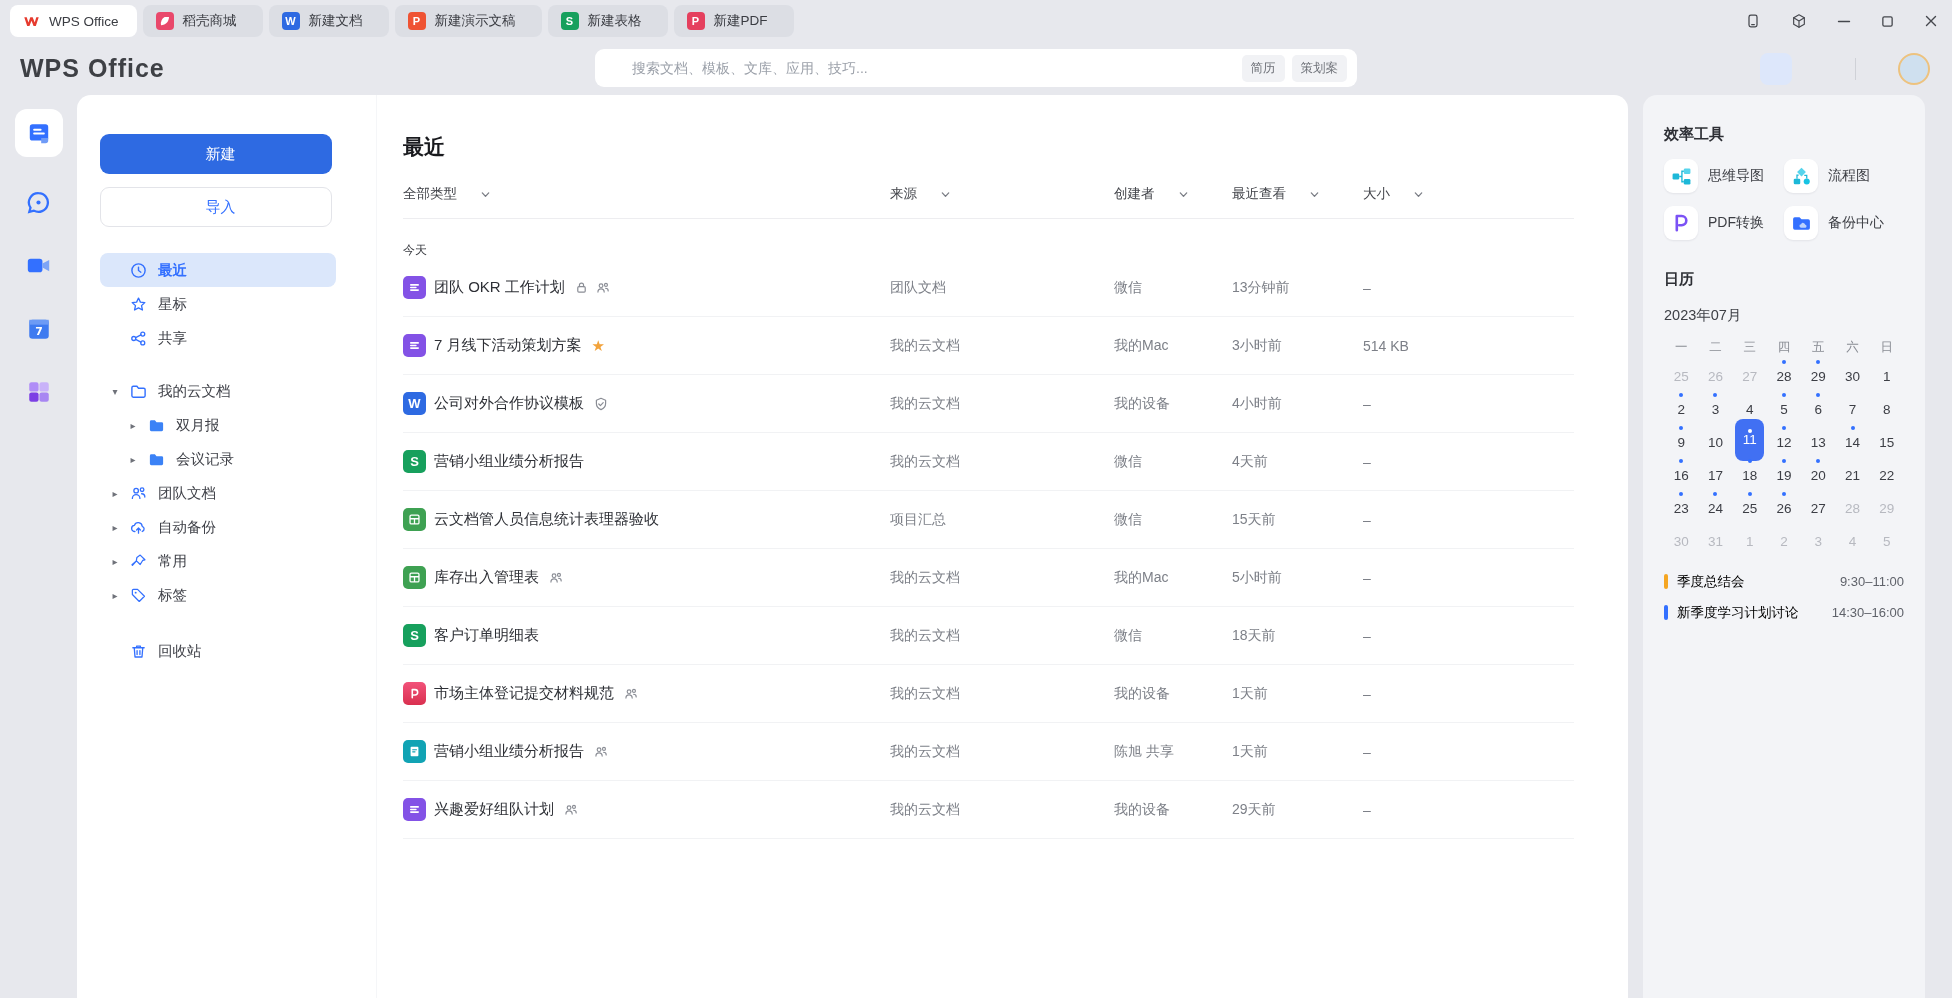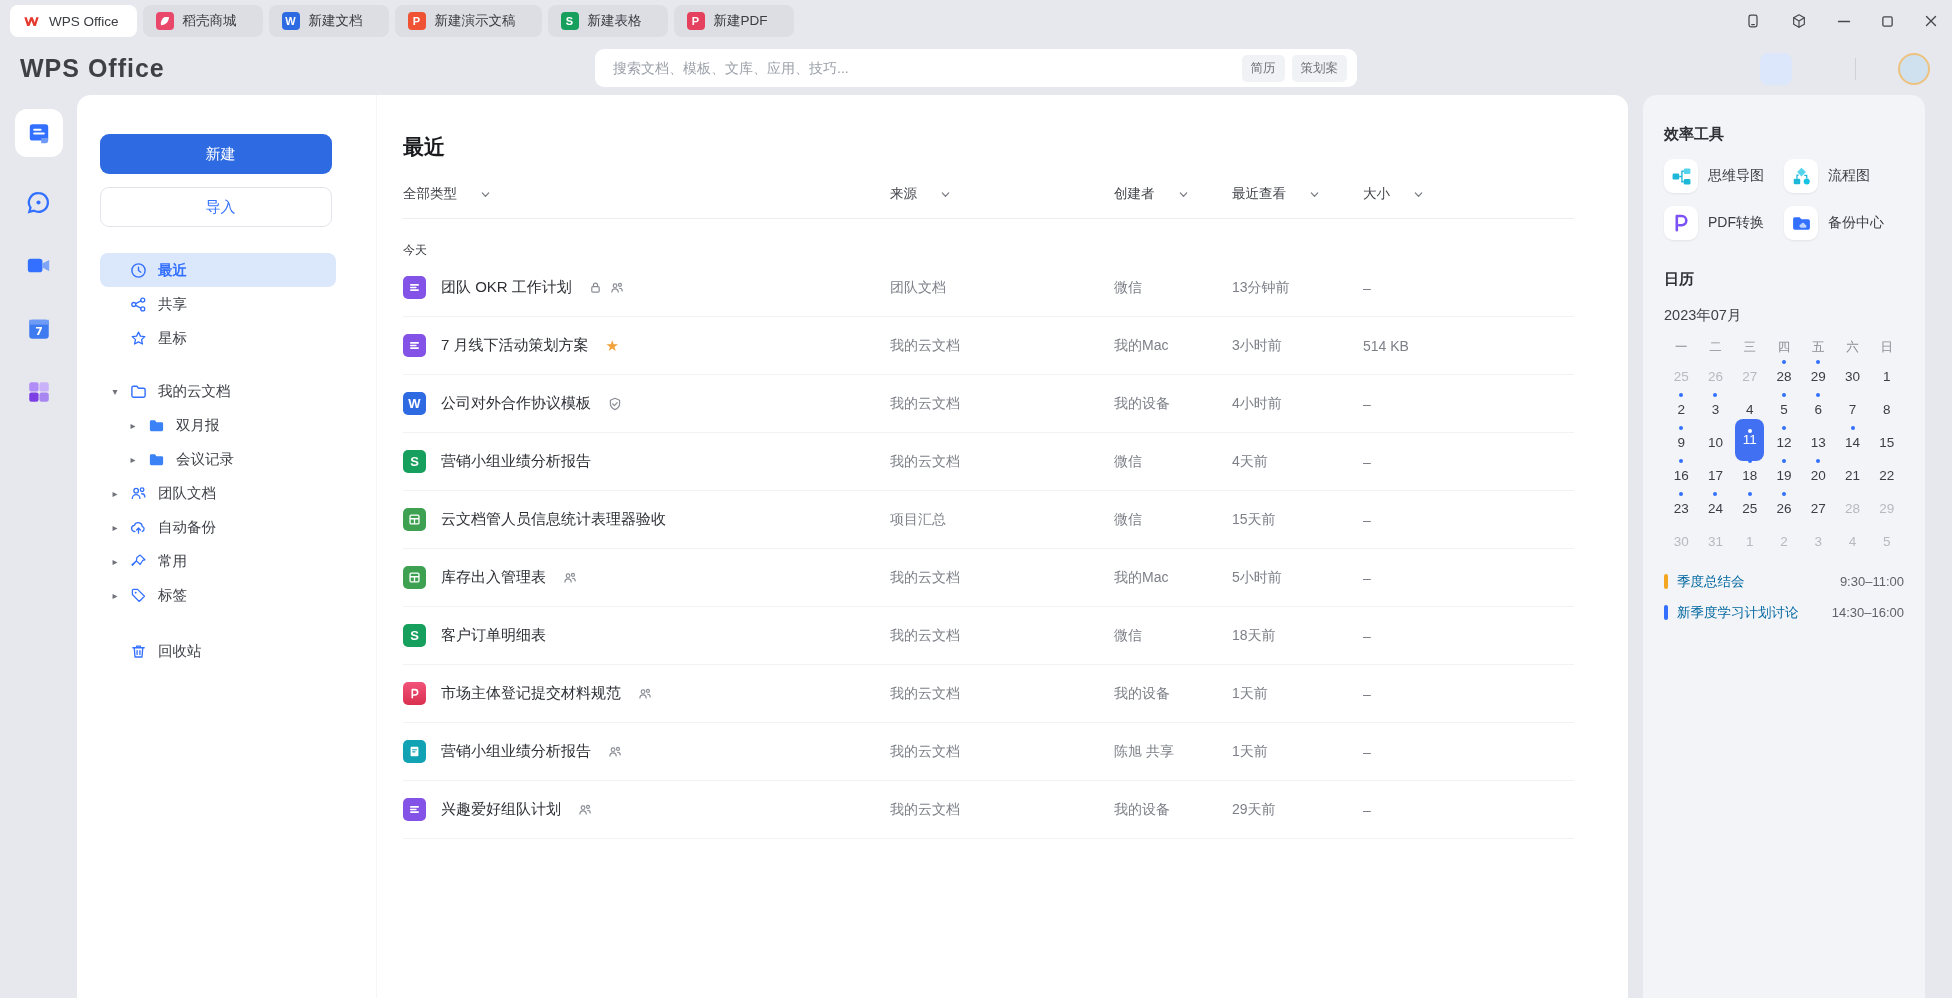--- a/index.html
+++ b/index.html
@@ -12,21 +12,21 @@
   .tab{height:32px;border-radius:8px;background:#dcdee4;display:flex;align-items:center;gap:9px;padding:0 26px 0 13px;font-size:13.5px;color:#3a3c42;cursor:default}
   .tab.active{background:#fff;padding-right:18px}
   .tile{border-radius:4px;display:flex;align-items:center;justify-content:center;color:#fff;font-weight:700}
   .tile.t18{width:18px;height:18px;font-size:11px}
   .tab-actions{display:flex;align-items:center;gap:18px;margin-left:16px;color:#3c3e44}
   .win-controls{margin-left:auto;display:flex;align-items:center;gap:30px;color:#45474d}
   .win-controls .ic{cursor:pointer}
   
   .header{height:53px;position:relative;display:flex;align-items:center}
   .logo{margin-left:20px;font-size:25px;font-weight:700;letter-spacing:1px;color:#3e4045}
-  .search{position:absolute;left:595px;top:7px;width:762px;height:38px;background:#fff;border-radius:9px;display:flex;align-items:center;padding:0 10px 0 8px}
+  .search{position:absolute;left:595px;top:7px;width:762px;height:38px;background:#fff;border-radius:9px;display:flex;align-items:center;padding:0 10px 0 27px}
   .search input{flex:1;border:0;outline:0;font-size:14px;color:#33353b;margin-left:10px;background:transparent}
   .search input::placeholder{color:#9ba0a9}
   .tagbtn{background:#f1f2f5;border-radius:5px;padding:5px 9px;font-size:12.5px;color:#6e7178;margin-left:7px;cursor:pointer;white-space:nowrap}
   .header-right{position:absolute;right:22px;display:flex;align-items:center;gap:21px}
   .hr-apps{width:32px;height:32px;border-radius:8px;background:#dde7fb;display:flex;align-items:center;justify-content:center;cursor:pointer}
   .hr-divider{width:1px;height:22px;background:#cfd1d7}
   .avatar{width:32px;height:32px;border-radius:50%;border:2px solid #edc27e;overflow:hidden;background:#cfe0ef;cursor:pointer}
   
   .page{display:flex;height:903px}
   .rail{width:77px;display:flex;flex-direction:column;align-items:center;padding-top:14px}
@@ -50,21 +50,21 @@
   .content{flex:1;padding:0 54px 0 26px}
   .title-row{margin-top:38px;display:flex;align-items:center}
   .title-row h1{font-size:21px;color:#191a1e;font-weight:bold}
   .gear{margin-left:auto;color:#5a5d64;cursor:pointer}
   .rowgrid{display:grid;grid-template-columns:487px 224px 118px 131px 1fr;align-items:center}
   .filters{margin-top:24px;padding-bottom:15px;border-bottom:1px solid #ededf0}
   .filter{display:flex;align-items:center;gap:23px;font-size:13.5px;color:#43454b;cursor:pointer}
   .filter .ic{color:#7a7d85}
   .section-label{margin-top:23px;font-size:12px;color:#3a3c42}
   .frow{height:58px;border-bottom:1px solid #f1f2f4;cursor:pointer}
-  .fname{display:flex;align-items:center;gap:15px;font-size:15px;color:#2e3036}
+  .fname{display:flex;align-items:center;gap:8px;font-size:15px;color:#2e3036}
   .tile.t23{width:23px;height:23px;border-radius:5px;font-size:13px;flex:none}
   .badges{display:flex;align-items:center;gap:8px;color:#8a8d95;margin-left:2px}
   .badge-star{color:#f2a33c;font-size:15px;line-height:1}
   .fcol{font-size:14px;color:#7d8088}
   
   .right-card{width:282px;margin-left:15px;background:#f3f4f7;border-radius:14px 14px 0 0;padding:30px 21px 0}
   .rp-title{font-size:15px;font-weight:bold;color:#2d2f35}
   .tools{margin-top:15px;display:grid;grid-template-columns:1fr 1fr;row-gap:13px}
   .tool{display:flex;align-items:center;gap:10px;cursor:pointer}
   .tool .ttile{width:34px;height:34px;border-radius:9px;background:#fff;box-shadow:0 1px 2px rgba(40,44,60,.08);display:flex;align-items:center;justify-content:center}
@@ -77,21 +77,21 @@
   .weekdays{margin-top:14px;display:grid;grid-template-columns:repeat(7,1fr);font-size:12.5px;color:#898c94;text-align:center}
   .cal-grid{display:grid;grid-template-columns:repeat(7,1fr)}
   .cal-cell{height:33px;position:relative;display:flex;align-items:center;justify-content:center;padding-top:7px;font-size:13.5px;color:#3c3e45;cursor:pointer}
   .cal-cell .dot{position:absolute;top:4px;left:50%;transform:translateX(-50%);width:4px;height:4px;border-radius:50%;background:#3370ff}
   .cal-cell.muted{color:#b7b9c0}
   .cal-cell.sel .num{width:29px;height:42px;margin-top:-5px;background:#4170f3;border-radius:8px;color:#fff;display:flex;align-items:center;justify-content:center}
   .cal-cell.sel .dot{background:#fff;top:7px;z-index:1}
   .events{margin-top:12px}
   .event{display:flex;align-items:center;height:31px;cursor:pointer}
   .event .bar{width:4px;height:15px;border-radius:2px;flex:none}
-  .event .etitle{margin-left:9px;font-size:13.5px;color:#0369a1;white-space:nowrap}
+  .event .etitle{margin-left:9px;font-size:13.5px;color:#000000;white-space:nowrap}
   .event .etime{margin-left:auto;font-size:13px;color:#5f626a;white-space:nowrap}
 </style>
 </head>
 <body>
 
 <div>
 
   <div class="tabbar">
     <div class="tabs" id="tabs">
         <div class="tab active">
@@ -249,35 +249,35 @@
                 <svg width="17" height="17" viewBox="0 0 18 18">
                   <circle cx="9" cy="9" r="7" fill="none" stroke="currentColor" stroke-linecap="round" stroke-linejoin="round" stroke-width="1.5"></circle>
                   <path d="M9 5.5V9l2.5 1.8" fill="none" stroke="currentColor" stroke-linecap="round" stroke-linejoin="round" stroke-width="1.5"></path>
                 </svg>
               </span>
               <span>最近</span>
             </div>
             <div class="side-item">
               <span class="ic">
                 <svg width="17" height="17" viewBox="0 0 18 18">
+                  <path d="M9 2.2l2 4.3 4.7.5-3.5 3.2.95 4.6L9 12.5l-4.15 2.3.95-4.6-3.5-3.2 4.7-.5z" fill="none" stroke="currentColor" stroke-linecap="round" stroke-linejoin="round" stroke-width="1.4"></path>
+                </svg>
+              </span>
+              <span>星标</span>
+            </div>
+            <div class="side-item">
+              <span class="ic">
+                <svg width="17" height="17" viewBox="0 0 18 18">
                   <circle cx="4" cy="9" r="2.1" fill="none" stroke="currentColor" stroke-linecap="round" stroke-linejoin="round" stroke-width="1.4"></circle>
                   <circle cx="13.5" cy="4.3" r="2.1" fill="none" stroke="currentColor" stroke-linecap="round" stroke-linejoin="round" stroke-width="1.4"></circle>
                   <circle cx="13.5" cy="13.7" r="2.1" fill="none" stroke="currentColor" stroke-linecap="round" stroke-linejoin="round" stroke-width="1.4"></circle>
                   <path d="M6 8l5.5-2.8M6 10l5.5 2.8" fill="none" stroke="currentColor" stroke-linecap="round" stroke-linejoin="round" stroke-width="1.4"></path>
                 </svg>
               </span>
               <span>共享</span>
-            </div>
-            <div class="side-item">
-              <span class="ic">
-                <svg width="17" height="17" viewBox="0 0 18 18">
-                  <path d="M9 2.2l2 4.3 4.7.5-3.5 3.2.95 4.6L9 12.5l-4.15 2.3.95-4.6-3.5-3.2 4.7-.5z" fill="none" stroke="currentColor" stroke-linecap="round" stroke-linejoin="round" stroke-width="1.4"></path>
-                </svg>
-              </span>
-              <span>星标</span>
             </div>
           </div>
         <div class="side-tree" id="sidetree">
             <div class="side-item lvl0">
               <span class="caret">▾</span>
               <span class="ic">
                 <svg width="17" height="17" viewBox="0 0 18 18">
                   <path d="M2 5A1.5 1.5 0 013.5 3.5h3.8L9 5.5h5.5A1.5 1.5 0 0116 7v6.5A1.5 1.5 0 0114.5 15h-11A1.5 1.5 0 012 13.5z" fill="none" stroke="#3370ff" stroke-width="1.5"></path>
                 </svg>
               </span>

